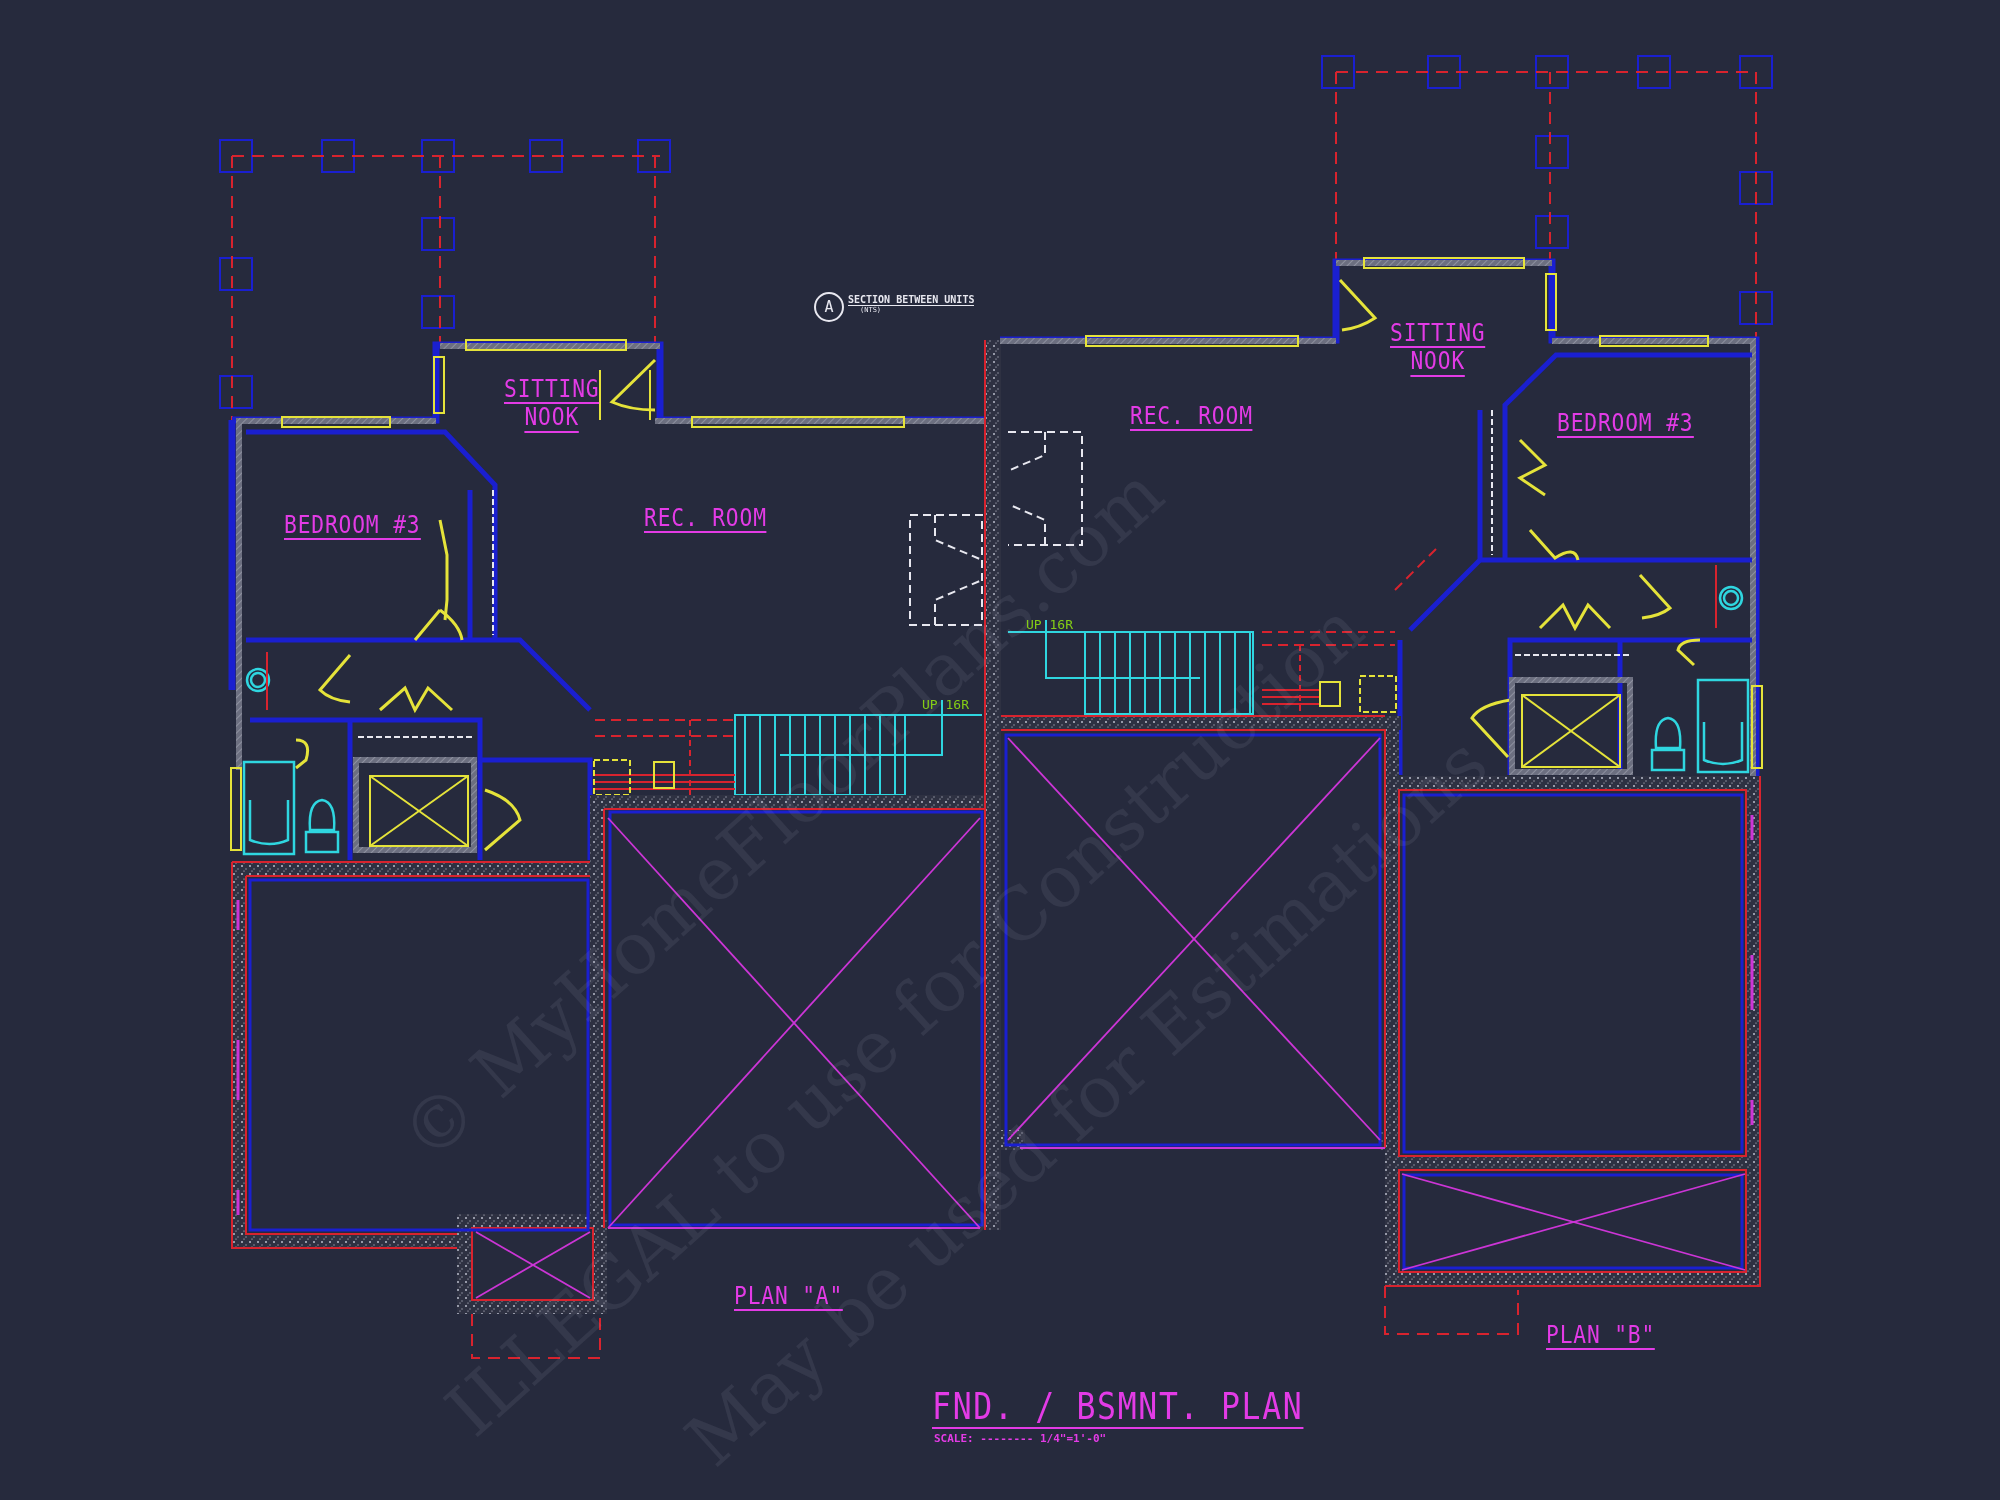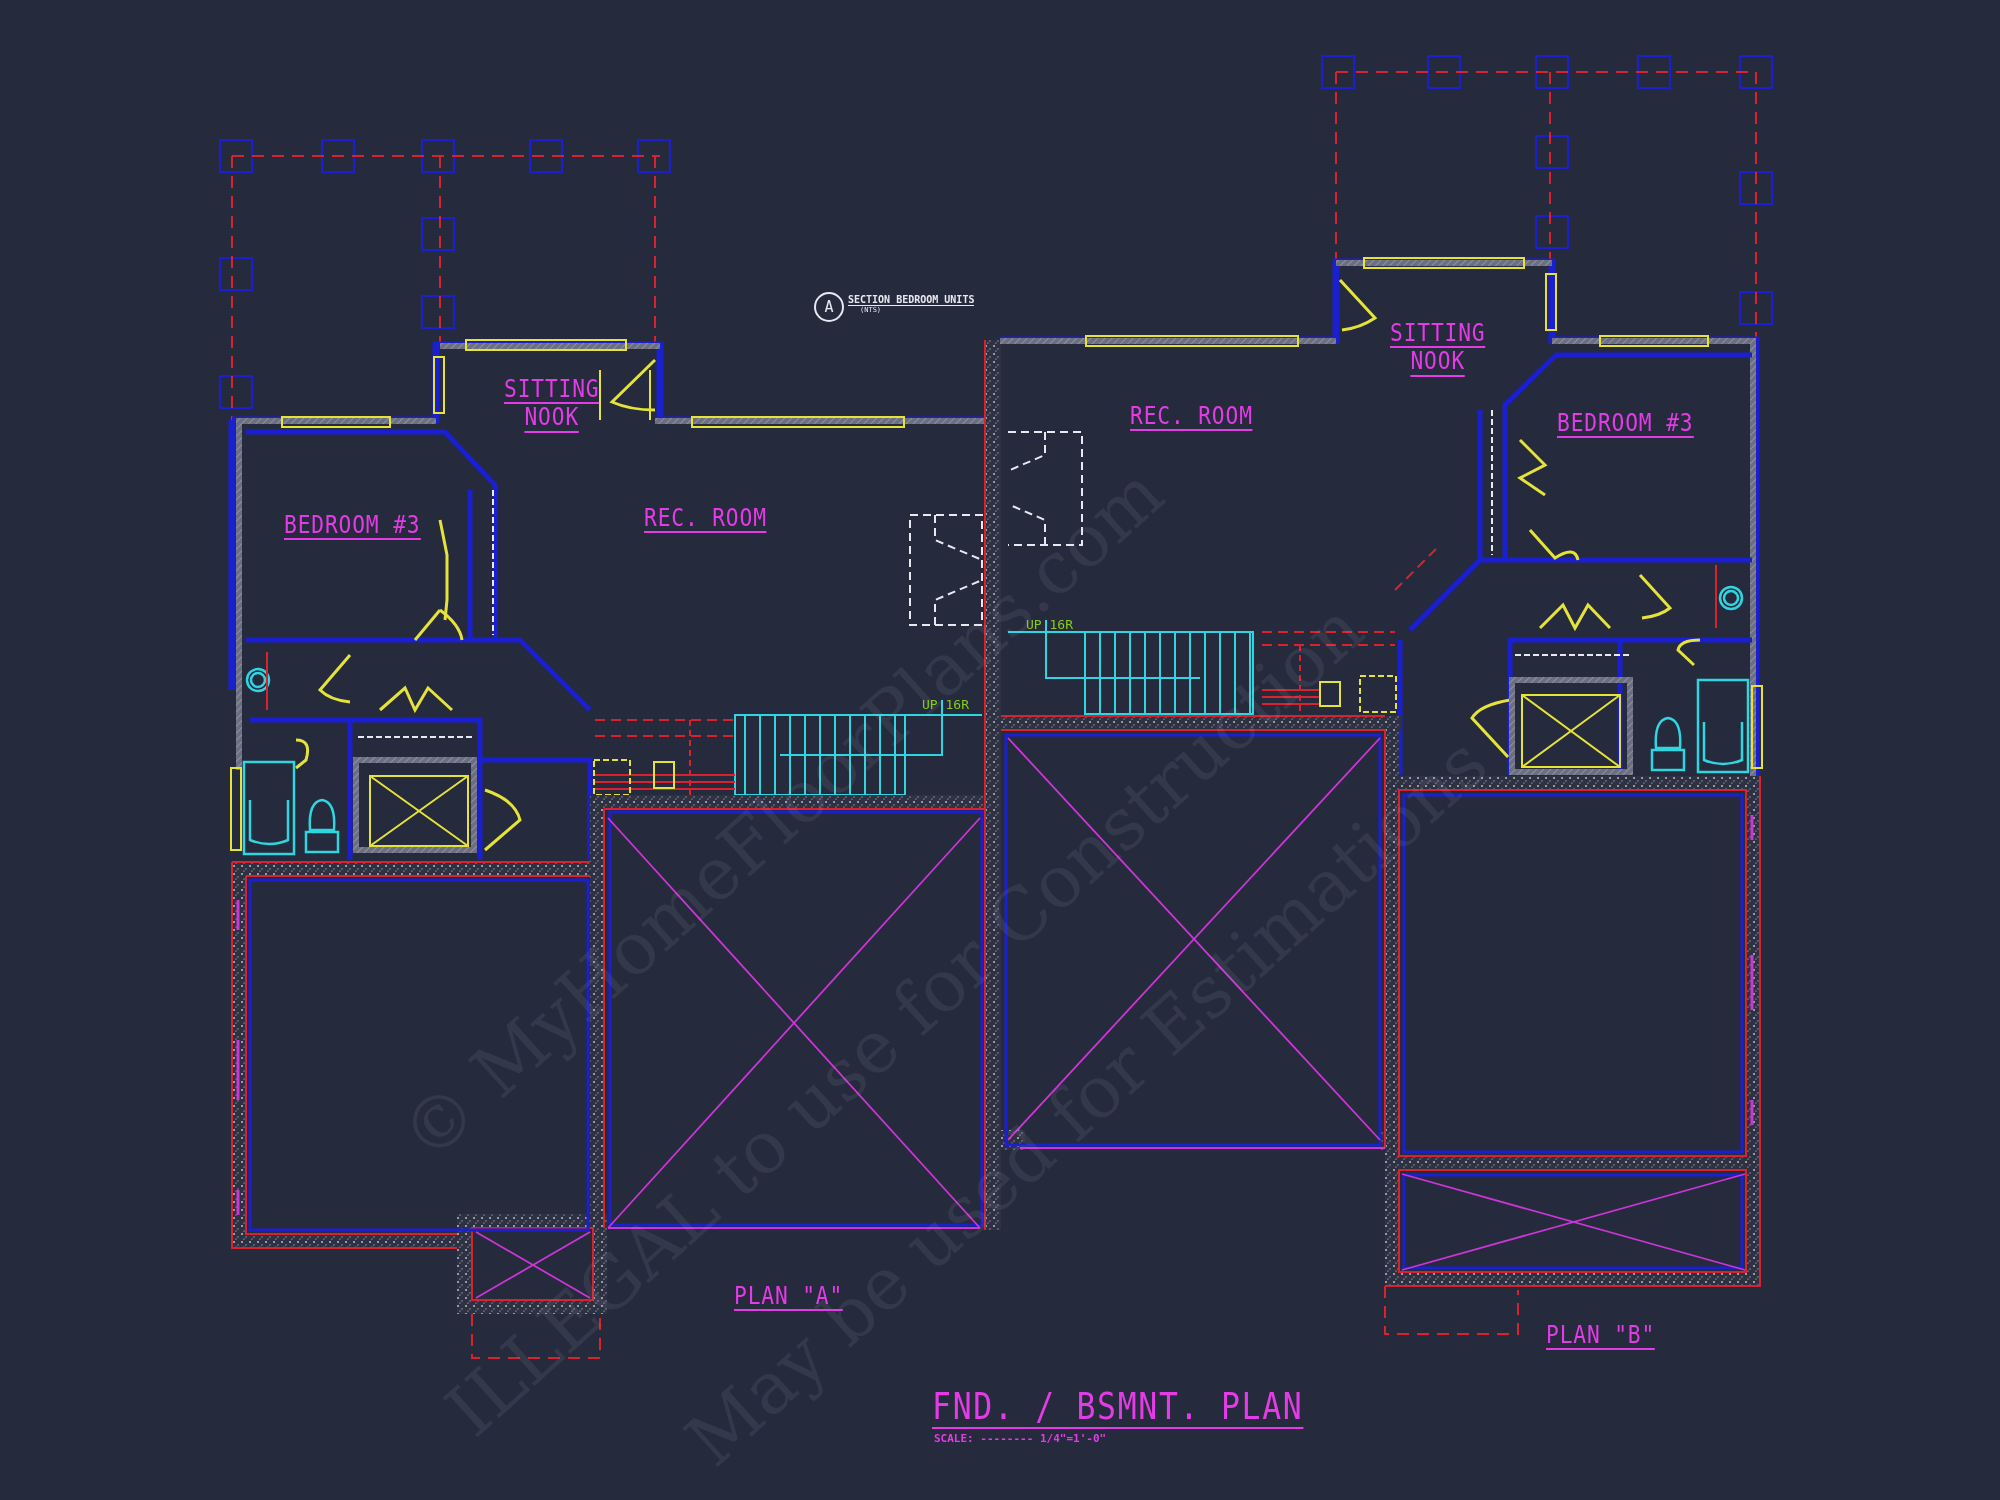--- a/index.html
+++ b/index.html
@@ -296,21 +296,21 @@
     </g>
   </g>
 </svg>
 
 <div class="wm" style="left:385px;top:1115px;font-size:72px;transform:rotate(-42deg);">© MyHomeFloorPlans.com</div>
 <div class="wm" style="left:430px;top:1390px;font-size:72px;transform:rotate(-42deg);">ILLEGAL to use for Construction</div>
 <div class="wm" style="left:670px;top:1420px;font-size:72px;transform:rotate(-42deg);">May be used for Estimations</div>
 
 <div class="section" style="left:814px;top:292px;width:180px;height:30px;">
   <div class="circle">A</div>
-  <div class="t1">SECTION BEDROOM UNITS</div>
+  <div class="t1">SECTION BETWEEN UNITS</div>
   <div class="t2">(NTS)</div>
 </div>
 
 <div class="lbl room" style="left:284px;top:512px;">BEDROOM #3</div>
 <div class="lbl room two" style="left:504px;top:376px;">
   <span>SITTING</span>
   <span>NOOK</span>
 </div>
 <div class="lbl room" style="left:644px;top:505px;">REC. ROOM</div>
 <div class="stair-lbl" style="left:922px;top:697px;">UP 16R</div>

